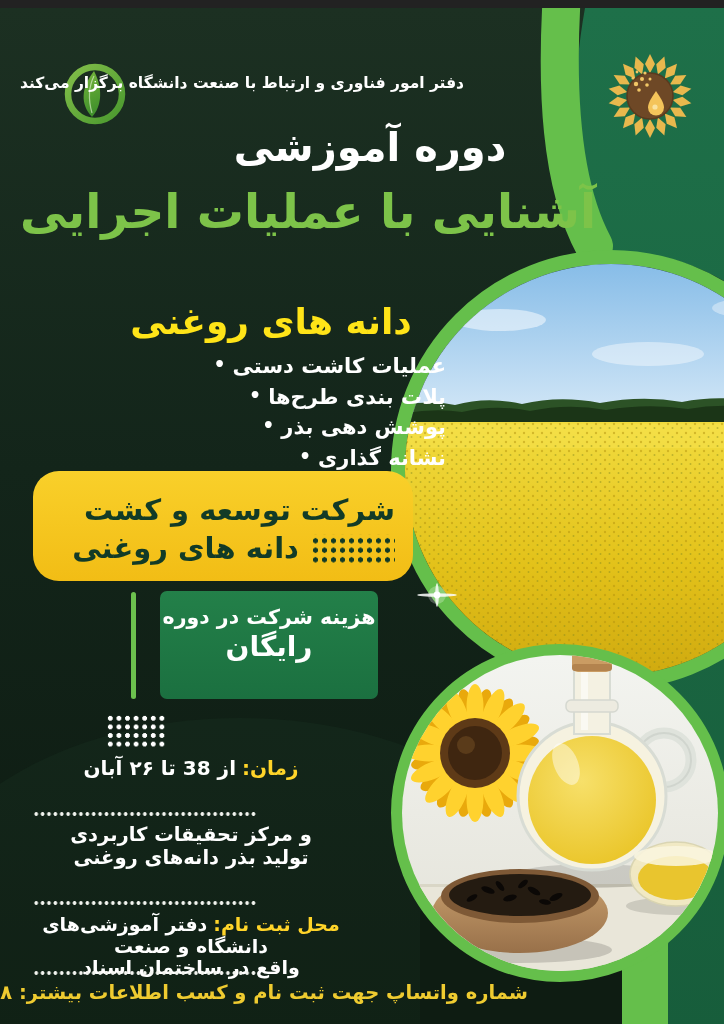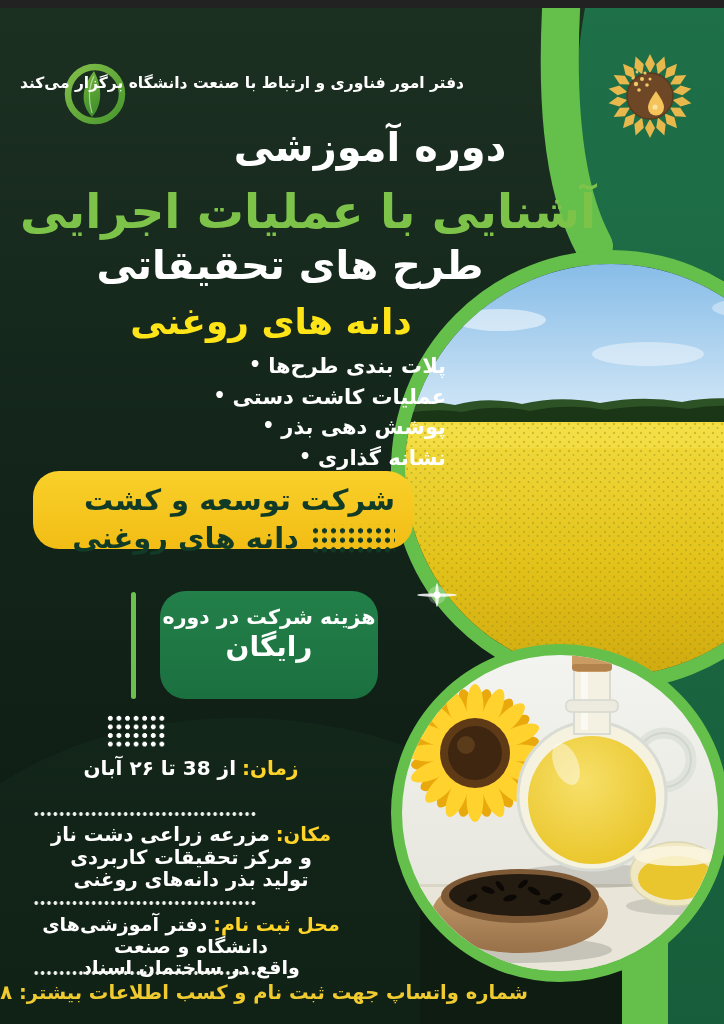--- a/index.html
+++ b/index.html
@@ -14,35 +14,35 @@
   .center-anchor{transform:translateX(-50%);}
   .header-text{font-size:15.5px;letter-spacing:0;}
   .t1{font-size:40px;}
   .t2{font-size:47px;color:#7dc349;}
   .t3{font-size:40px;}
   .t4{font-size:36px;color:#ffe418;}
   .topics{position:absolute;left:150px;top:342px;width:296px;text-align:right;direction:ltr;}
   .topic-line{font-size:21px;line-height:28.5px;color:#fff;font-weight:bold;}
   .topic-line .bullet{font-size:19px;margin-right:7px;vertical-align:2px;}
   .company-box{
-    position:absolute;left:33px;top:463px;width:380px;height:78px;border-radius:26px;
+    position:absolute;left:33px;top:463px;width:380px;height:110px;border-radius:26px;
     background:linear-gradient(180deg,#f9d02a,#f2bd15);
-    box-sizing:border-box;padding:10px 18px 0 18px;color:#123b27;
+    box-sizing:border-box;padding:20px 18px 0 18px;color:#123b27;
   }
   .company-line1{font-size:29px;font-weight:bold;text-align:right;direction:rtl;line-height:38px;}
   .company-line2{display:flex;direction:rtl;align-items:center;justify-content:flex-start;gap:10px;margin-top:1px;}
   .company-line2 .ctext{font-size:29px;font-weight:bold;line-height:36px;}
   .dots-dark{
     width:86px;height:29px;
     background-image:radial-gradient(circle,#123b27 2.3px,rgba(0,0,0,0) 2.8px);
     background-size:9px 9.5px;background-position:2px 2px;
   }
   .fee-accent{position:absolute;left:131px;top:584px;width:5px;height:107px;border-radius:3px;background:#6cc14e;}
   .fee-box{
-    position:absolute;left:160px;top:583px;width:218px;height:108px;border-radius:26px;
+    position:absolute;left:160px;top:583px;width:218px;height:108px;border-radius:7px;
     background:linear-gradient(180deg,#238049,#1b7040);
     text-align:center;color:#fff;
   }
   .fee-label{font-size:20.5px;font-weight:bold;margin-top:14px;direction:rtl;}
   .fee-value{font-size:28px;font-weight:bold;margin-top:1px;direction:rtl;}
   .dots-white{
     position:absolute;left:105px;top:705px;width:62px;height:34px;
     background-image:radial-gradient(circle,#ffffff 2.2px,rgba(0,0,0,0) 2.7px);
     background-size:8.6px 8.6px;background-position:1px 1px;
   }
@@ -295,26 +295,25 @@
         <circle cx="-5" cy="-23" r="1.6"></circle>
       <circle cx="0" cy="-17" r="1.5"></circle>
         <circle cx="-13" cy="-24" r="1.4"></circle>
     </g>
   </svg>
 
   <div class="txt header-text center-anchor" style="left:242px;top:66px;direction:rtl;">دفتر امور فناوری و ارتباط با صنعت دانشگاه برگزار می‌کند</div>
 
   <div class="txt t1 center-anchor" style="left:370px;top:116px;direction:rtl;">دوره آموزشی</div>
   <div class="txt t2 center-anchor" style="left:308px;top:176px;direction:rtl;">آشنایی با عملیات اجرایی</div>
-  <div class="txt t3 center-anchor" style="left:290px;top:234px;direction:rtl;">طرح های تحقیقاتی</div>
   <div class="txt t4 center-anchor" style="left:271px;top:293px;direction:rtl;">دانه های روغنی</div>
 
   <div class="topics">
+    <div class="topic-line"><span class="bullet">•</span><span>عملیات کاشت دستی</span></div>
     <div class="topic-line"><span class="bullet">•</span><span>پلات بندی طرح‌ها</span></div>
-    <div class="topic-line"><span class="bullet">•</span><span>عملیات کاشت دستی</span></div>
     <div class="topic-line"><span class="bullet">•</span><span>پوشش دهی بذر</span></div>
     <div class="topic-line"><span class="bullet">•</span><span>نشانه گذاری</span></div>
   </div>
 
   <div class="company-box">
     <div class="company-line1">شرکت توسعه و کشت</div>
     <div class="company-line2">
       <span class="dots-dark"></span>
       <span class="ctext">دانه های روغنی</span>
     </div>
@@ -328,21 +327,20 @@
 
   <div class="dots-white"></div>
 
   <div class="info-block time-block">
     <div><span class="lbl">زمان:</span><span>از 38 تا ۲۶ آبان</span></div>
   </div>
 
   <div class="dotted-sep sep1"></div>
 
   <div class="info-block loc-block">
-    <div><span class="lbl">مکان:</span><span>مزرعه زراعی دشت ناز</span></div>
     <div>و مرکز تحقیقات کاربردی</div>
     <div>تولید بذر دانه‌های روغنی</div>
   </div>
 
   <div class="dotted-sep sep2"></div>
 
   <div class="info-block reg-block">
     <div><span class="lbl">محل ثبت نام:</span><span>دفتر آموزشی‌های دانشگاه و صنعت</span></div>
     <div>واقع در ساختمان اسناد</div>
   </div>

